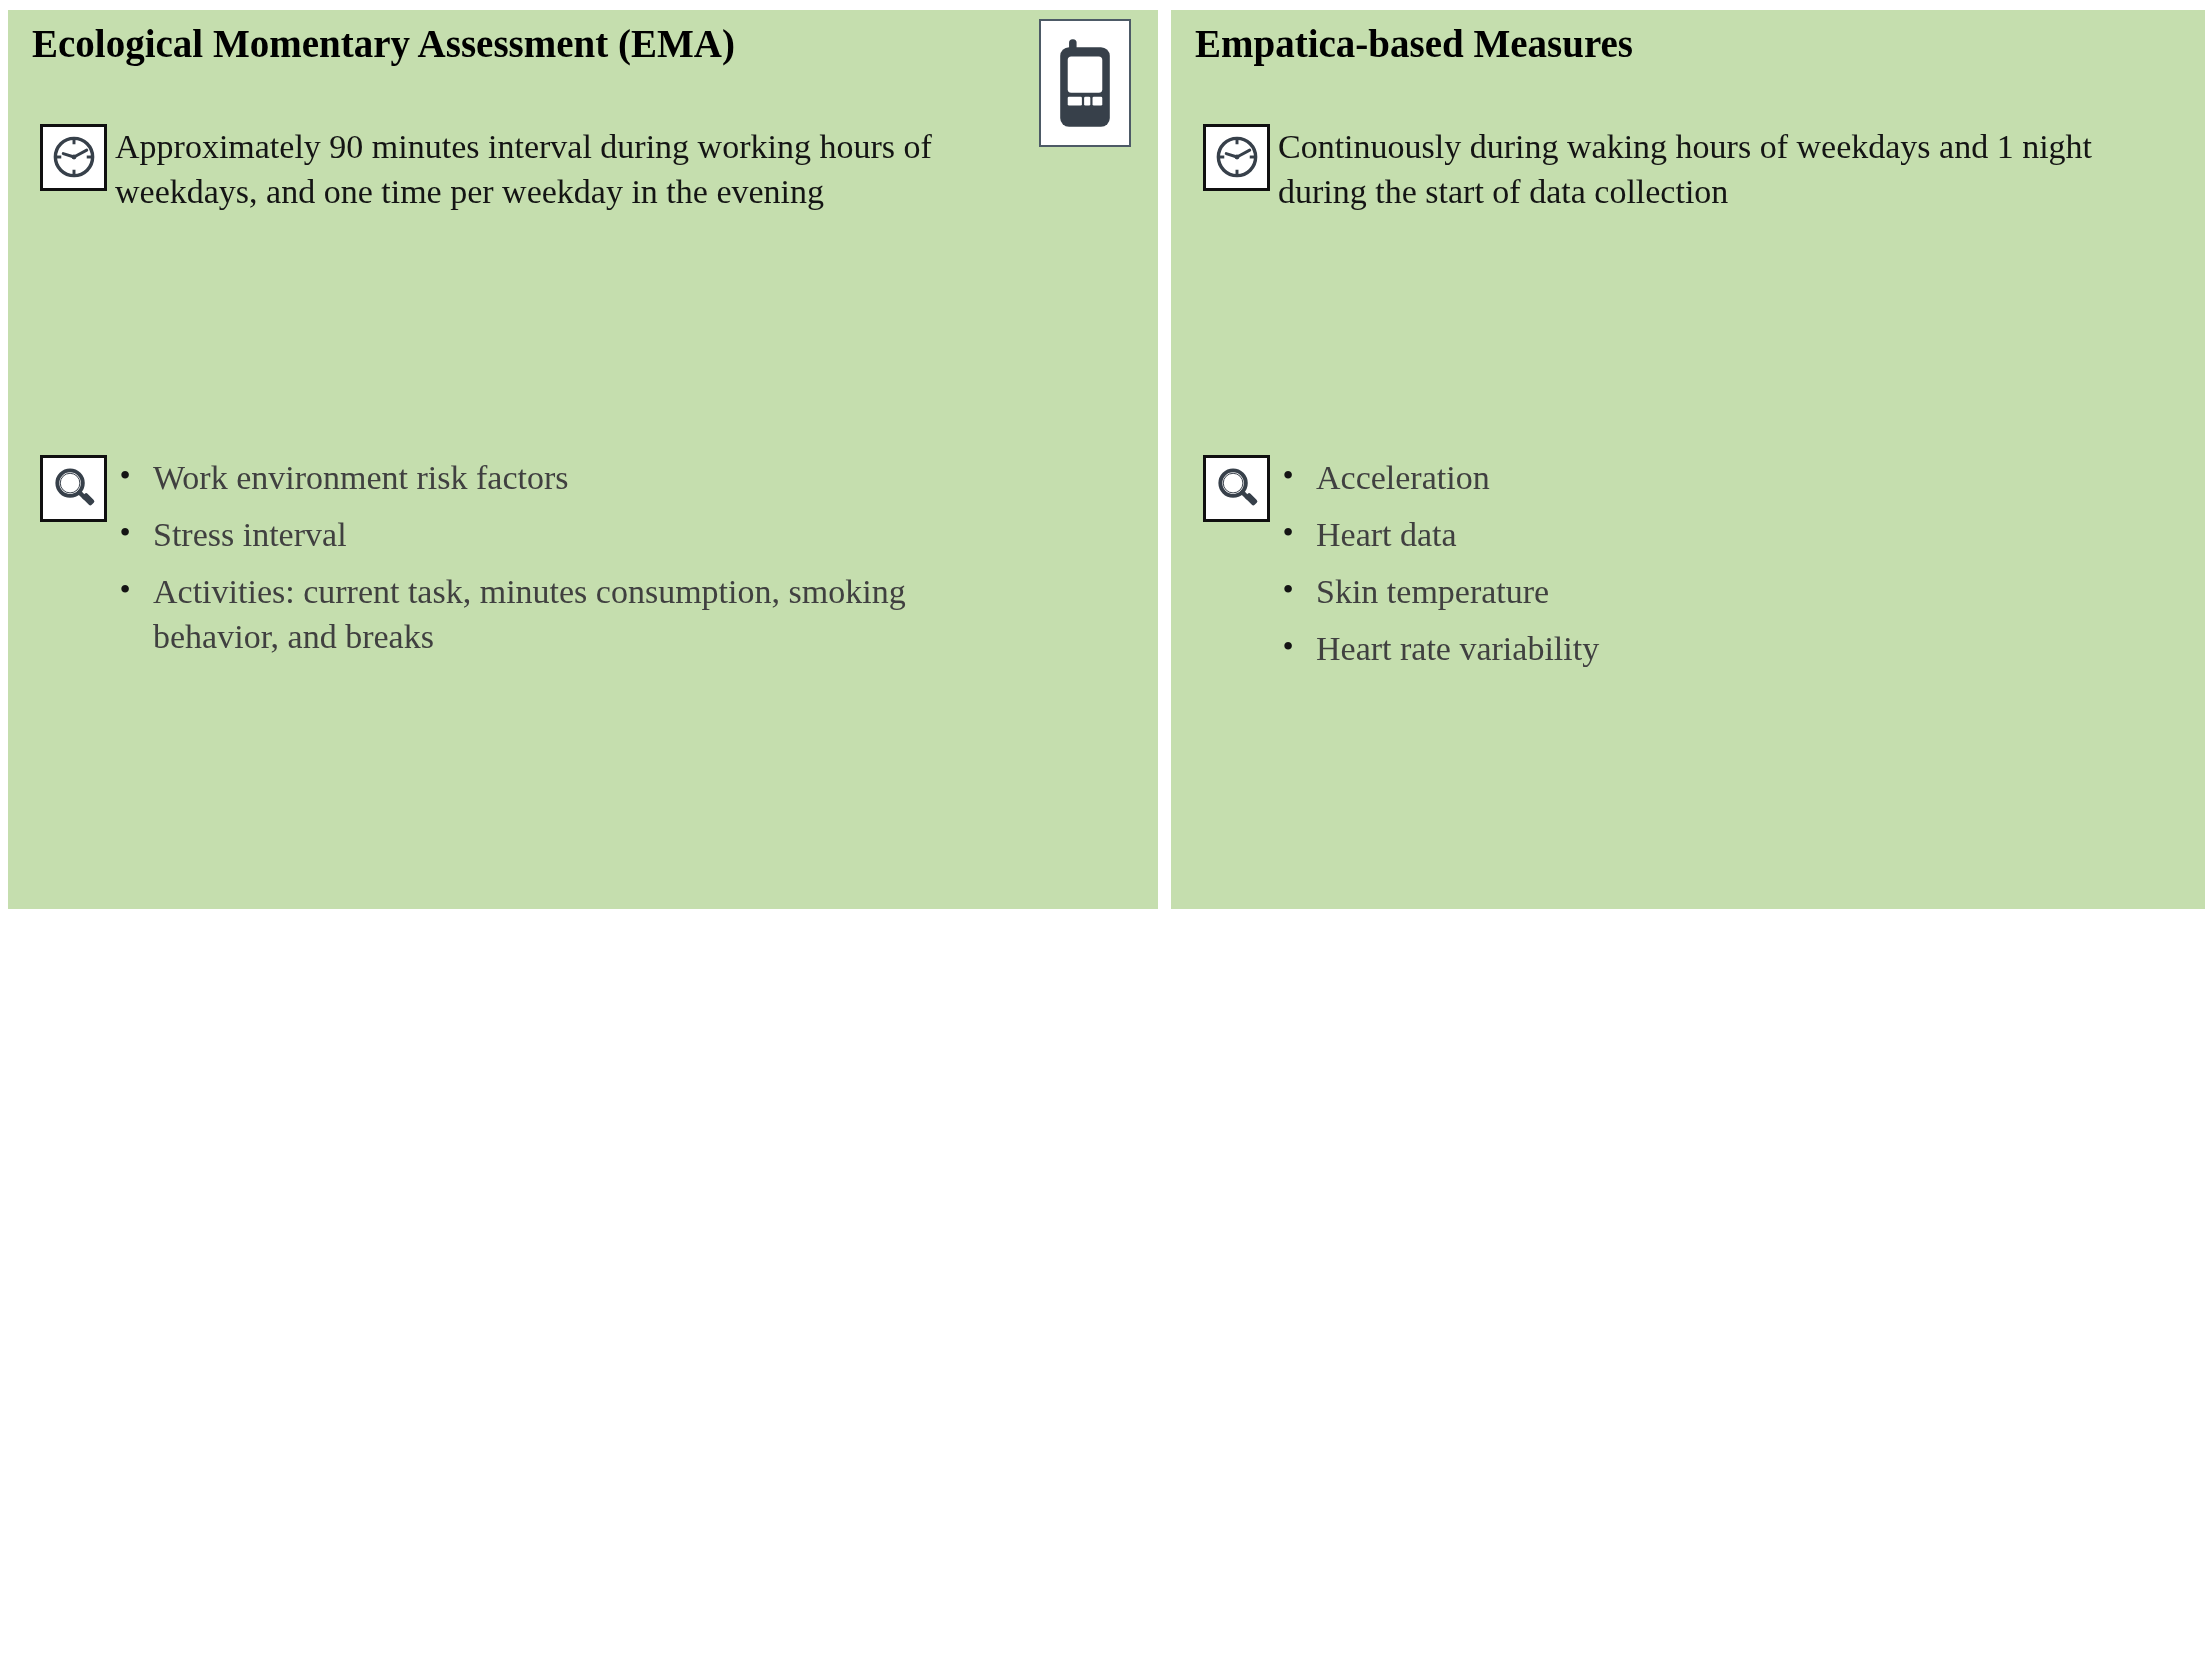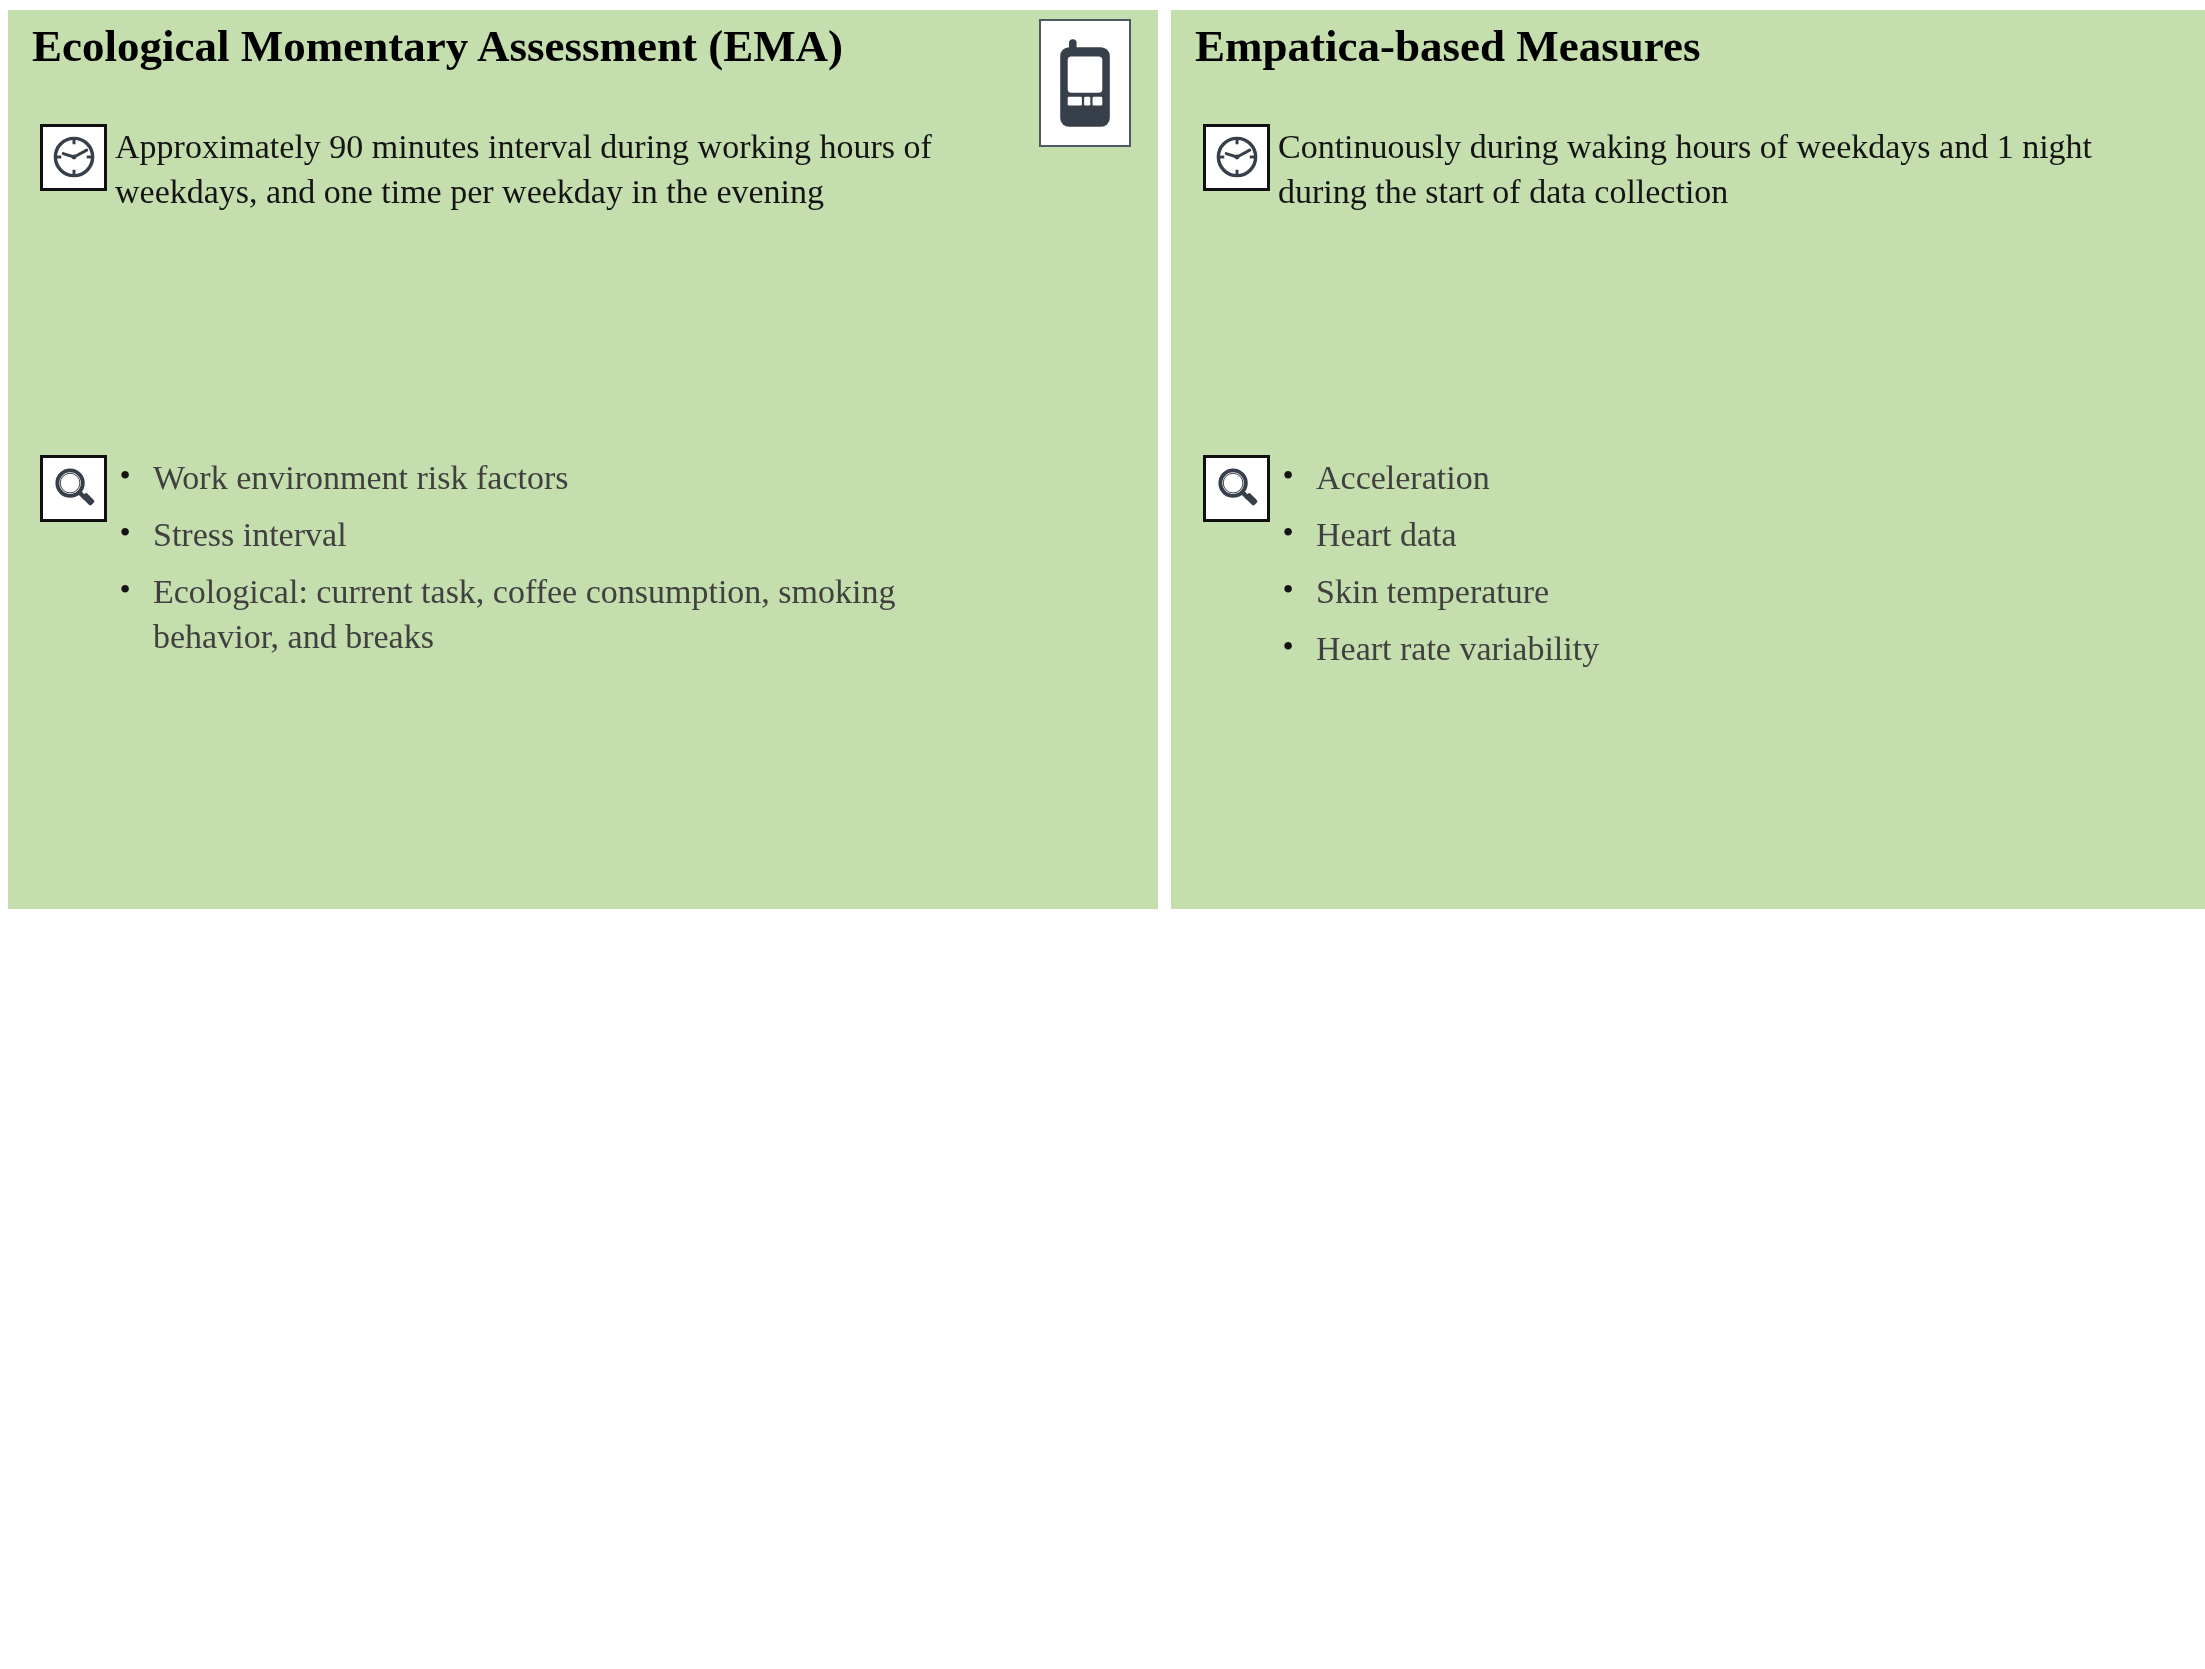--- a/index.html
+++ b/index.html
@@ -36,21 +36,21 @@
     position: absolute;
     top: 0;
     left: 0;
     right: 0;
     height: 101px;
   }
   .panel-title {
     position: absolute;
     left: 24px;
     top: 14px;
-    font-size: 45px;
+    font-size: 39px;
     font-weight: bold;
     color: #000000;
     letter-spacing: 0px;
     white-space: nowrap;
     line-height: 1.0;
   }
 
   
   .badge {
     position: absolute;
@@ -189,21 +189,21 @@
           <circle cx="42" cy="40" r="26" fill="none" stroke="#37404a" stroke-width="8"></circle>
           <circle cx="42" cy="40" r="20" fill="none" stroke="#37404a" stroke-width="2"></circle>
           <line x1="61" y1="59" x2="72" y2="70" stroke="#37404a" stroke-width="9" stroke-linecap="round"></line>
           <rect x="66" y="66" width="26" height="14" rx="4" fill="#37404a" transform="rotate(45 79 73)"></rect>
         </svg>
       </div>
       <div class="row-body">
         <ul class="bullets">
           <li>Work environment risk factors</li>
           <li>Stress interval</li>
-          <li>Ecological: current task, coffee consumption, smoking behavior, and breaks</li>
+          <li>Activities: current task, minutes consumption, smoking behavior, and breaks</li>
         </ul>
       </div>
     </div>
   </section>
 
   <section class="panel" id="panel-empatica">
 
     <div class="panel-header">
       <div class="panel-title">Empatica-based Measures</div>
     </div>

